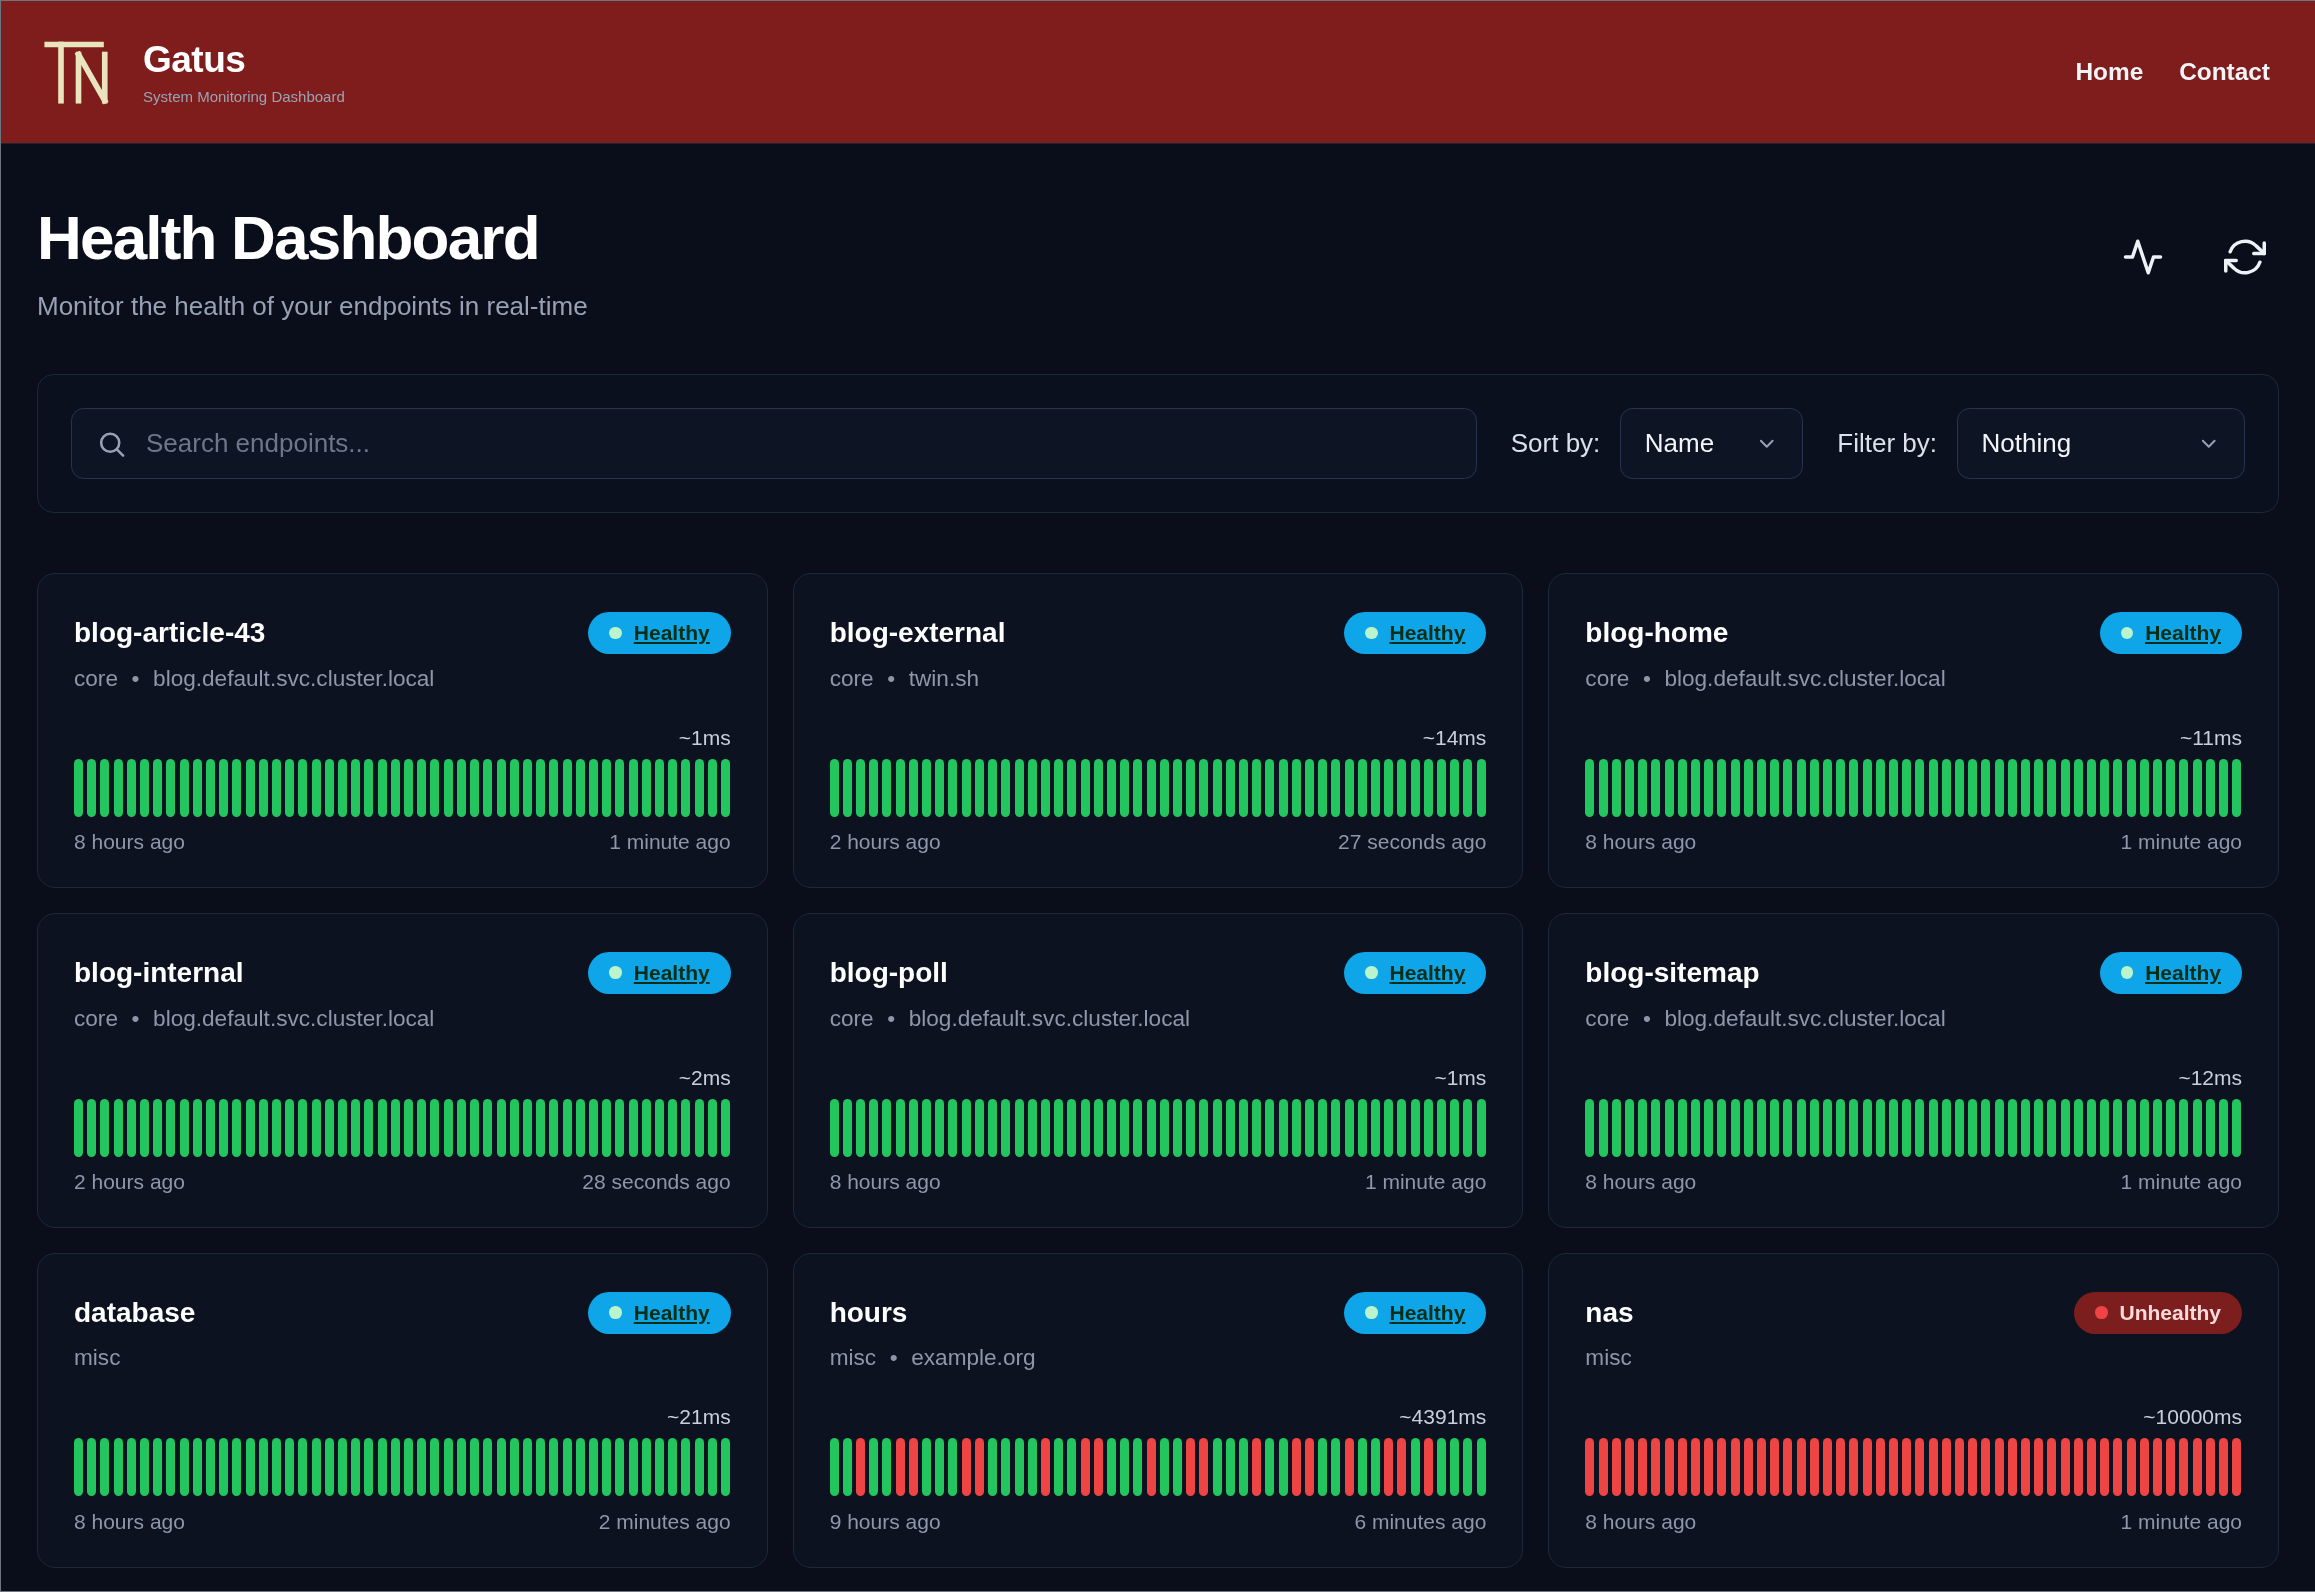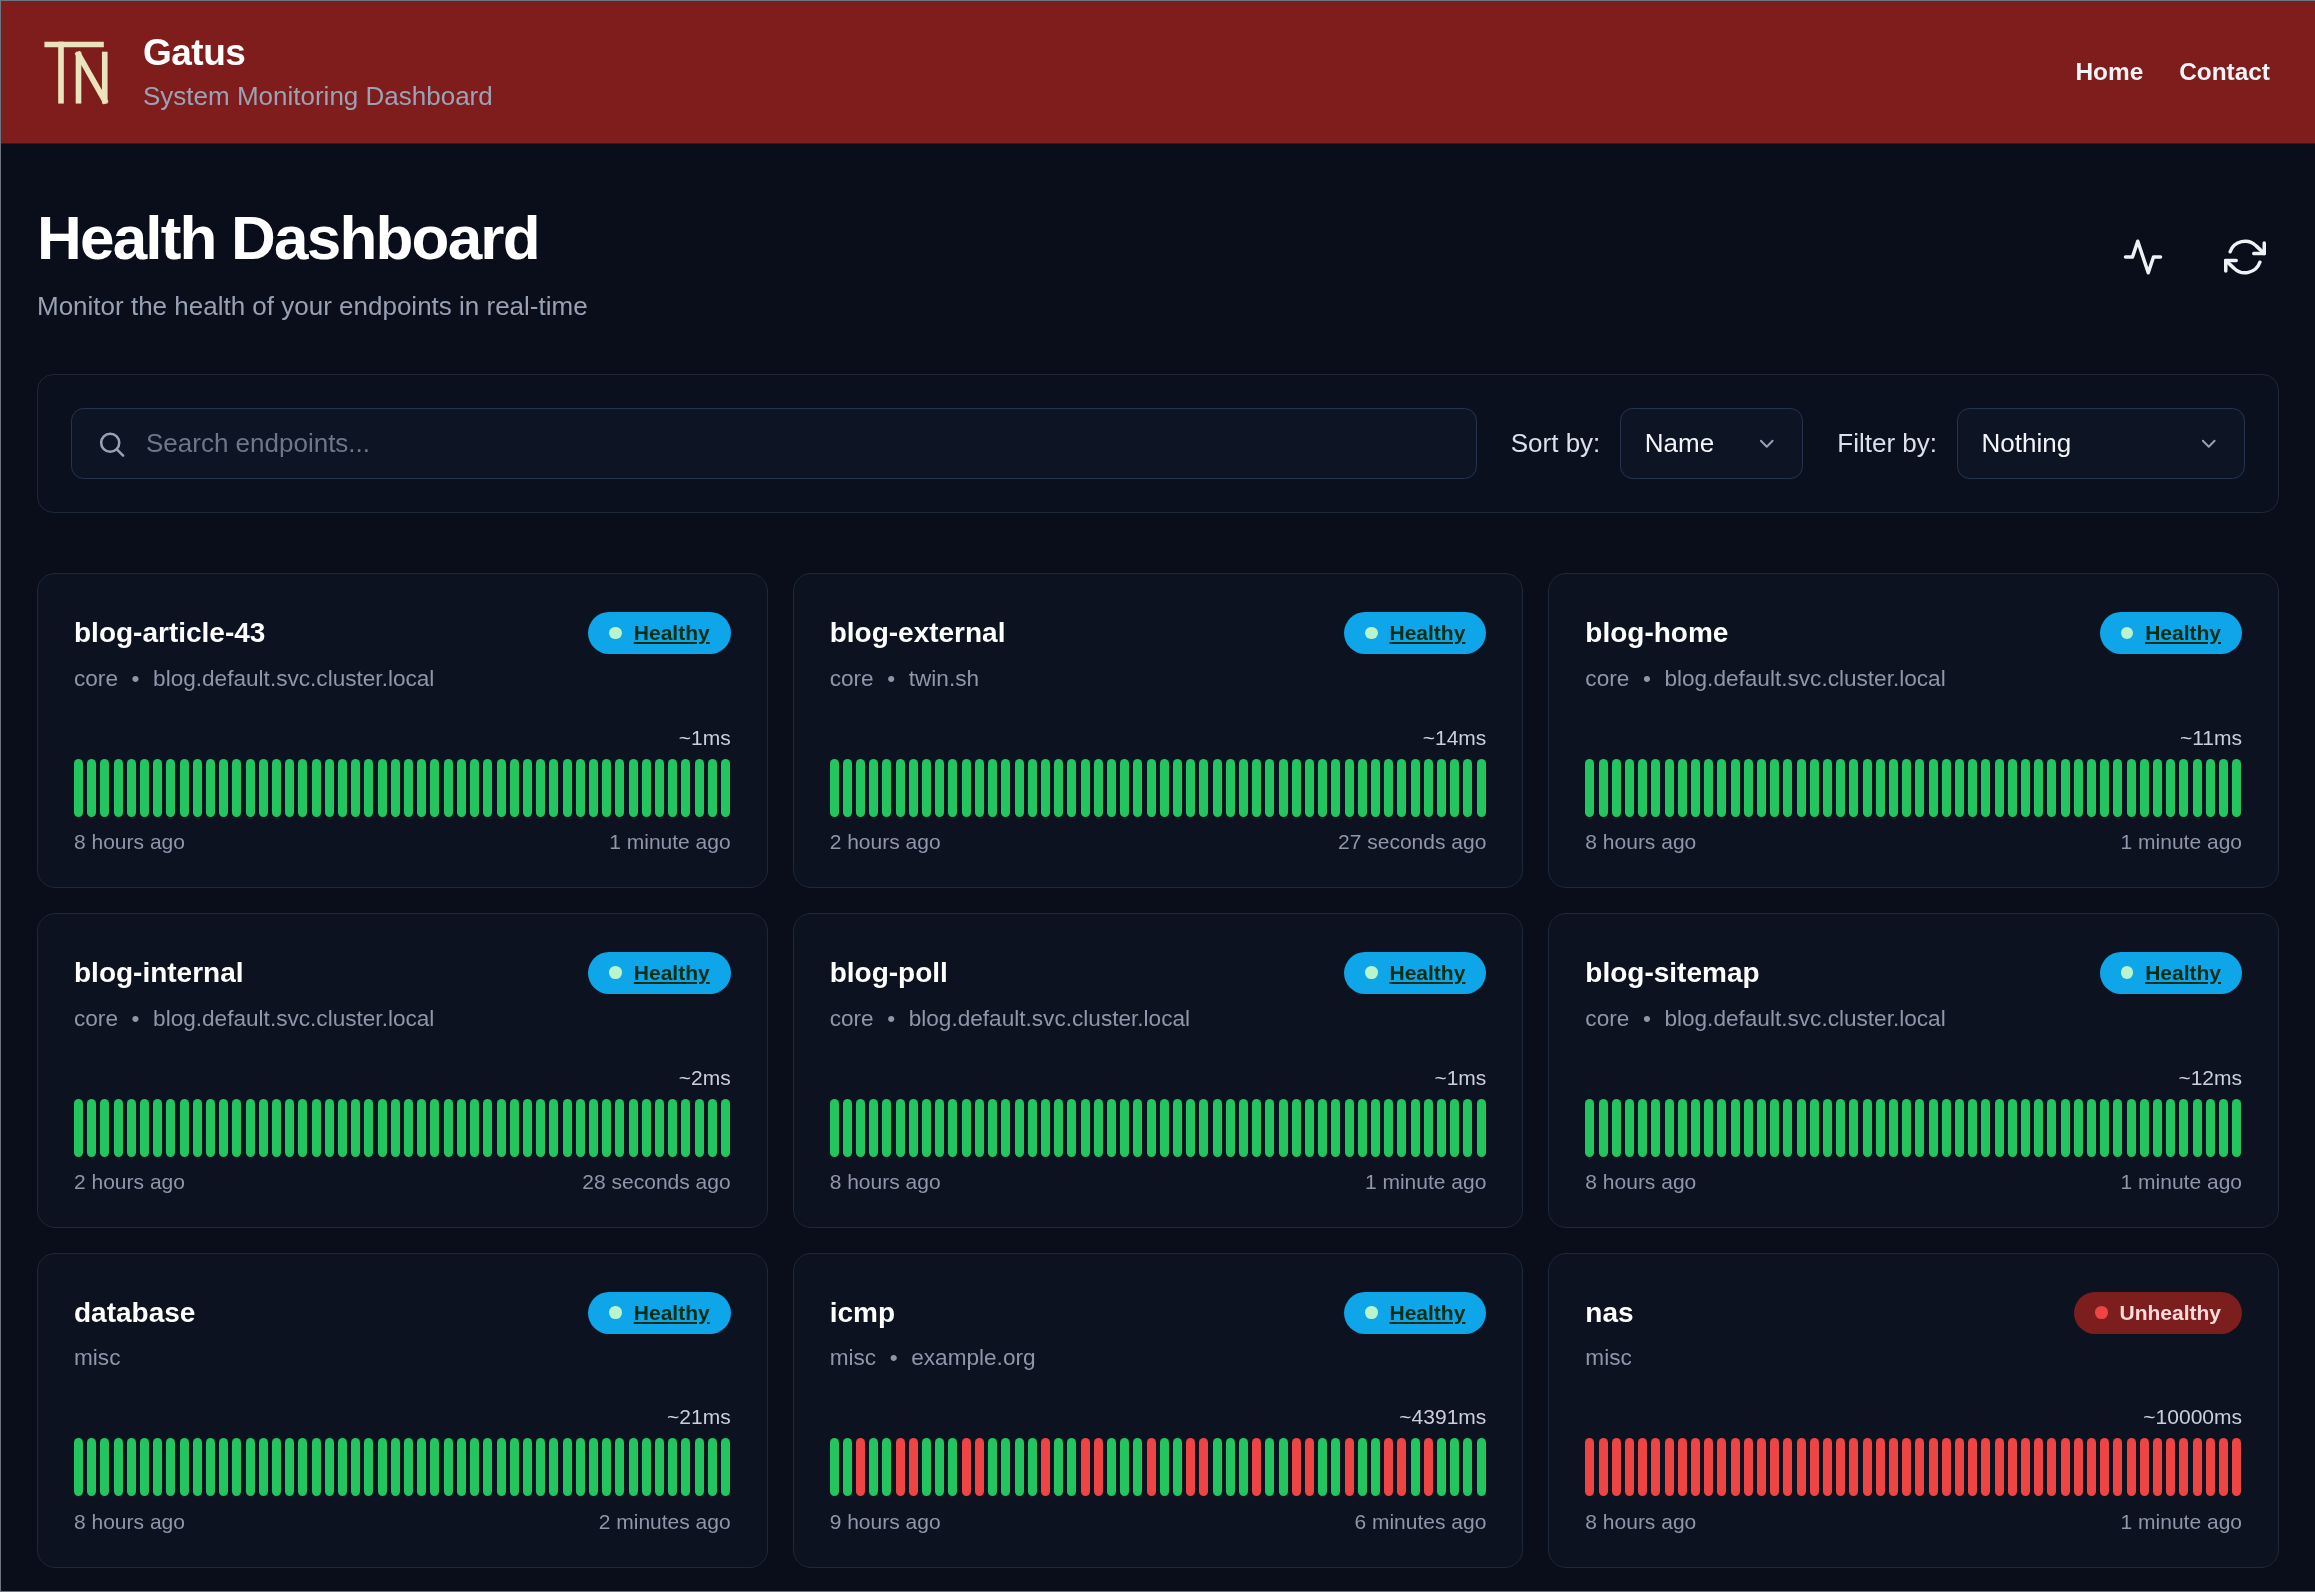--- a/index.html
+++ b/index.html
@@ -16,21 +16,21 @@
   .app-header {
     display: flex; align-items: center;
     height: 143px; padding: 0 45px 0 40px;
     background: #7f1d1d;
     border-bottom: 0.9px solid #1b2434;
   }
   .brand { display: flex; align-items: center; gap: 22px; }
   .logo svg { width: 80px; height: 80px; display: block; }
   .brand-text { display: flex; flex-direction: column; }
   .brand-name { font-size: 37px; font-weight: 700; letter-spacing: -0.5px; color: #ffffff; }
-  .brand-sub { font-size: 26px; color: #9aa3b5; margin-top: 7.2px; }
+  .brand-sub { font-size: 15px; color: #9aa3b5; margin-top: 7.2px; }
   .top-nav { margin-left: auto; display: flex; gap: 36px; }
   .nav-link { font-size: 24.4px; font-weight: 600; color: #f2f4f8; cursor: pointer; }
 
   
   main { padding: 58px 36px 0; }
   .hero { display: flex; justify-content: space-between; align-items: flex-start; }
   .page-title { font-size: 62px; font-weight: 800; letter-spacing: -1.8px; color: #ffffff; }
   .page-sub { font-size: 26px; color: #98a1b3; margin-top: 18px; }
   .hero-actions { display: flex; gap: 60px; margin-top: 34px; padding-right: 12.7px; }
   .icon-btn { background: none; border: none; cursor: pointer; color: #eef1f6; }
@@ -684,21 +684,21 @@
           <div class="bar bar-up"></div>
         </div>
     <div class="card-foot">
       <span>8 hours ago</span>
       <span>2 minutes ago</span>
     </div>
   </div>
 
   <div class="card">
     <div class="card-head">
-      <span class="card-title">icmp</span>
+      <span class="card-title">hours</span>
       <span class="badge badge-up">
         <span class="dot"></span>
         <span>Healthy</span>
       </span>
     </div>
     <div class="card-sub">
       <span>misc</span>
       <span>•</span>
       <span>example.org</span>
     </div>

